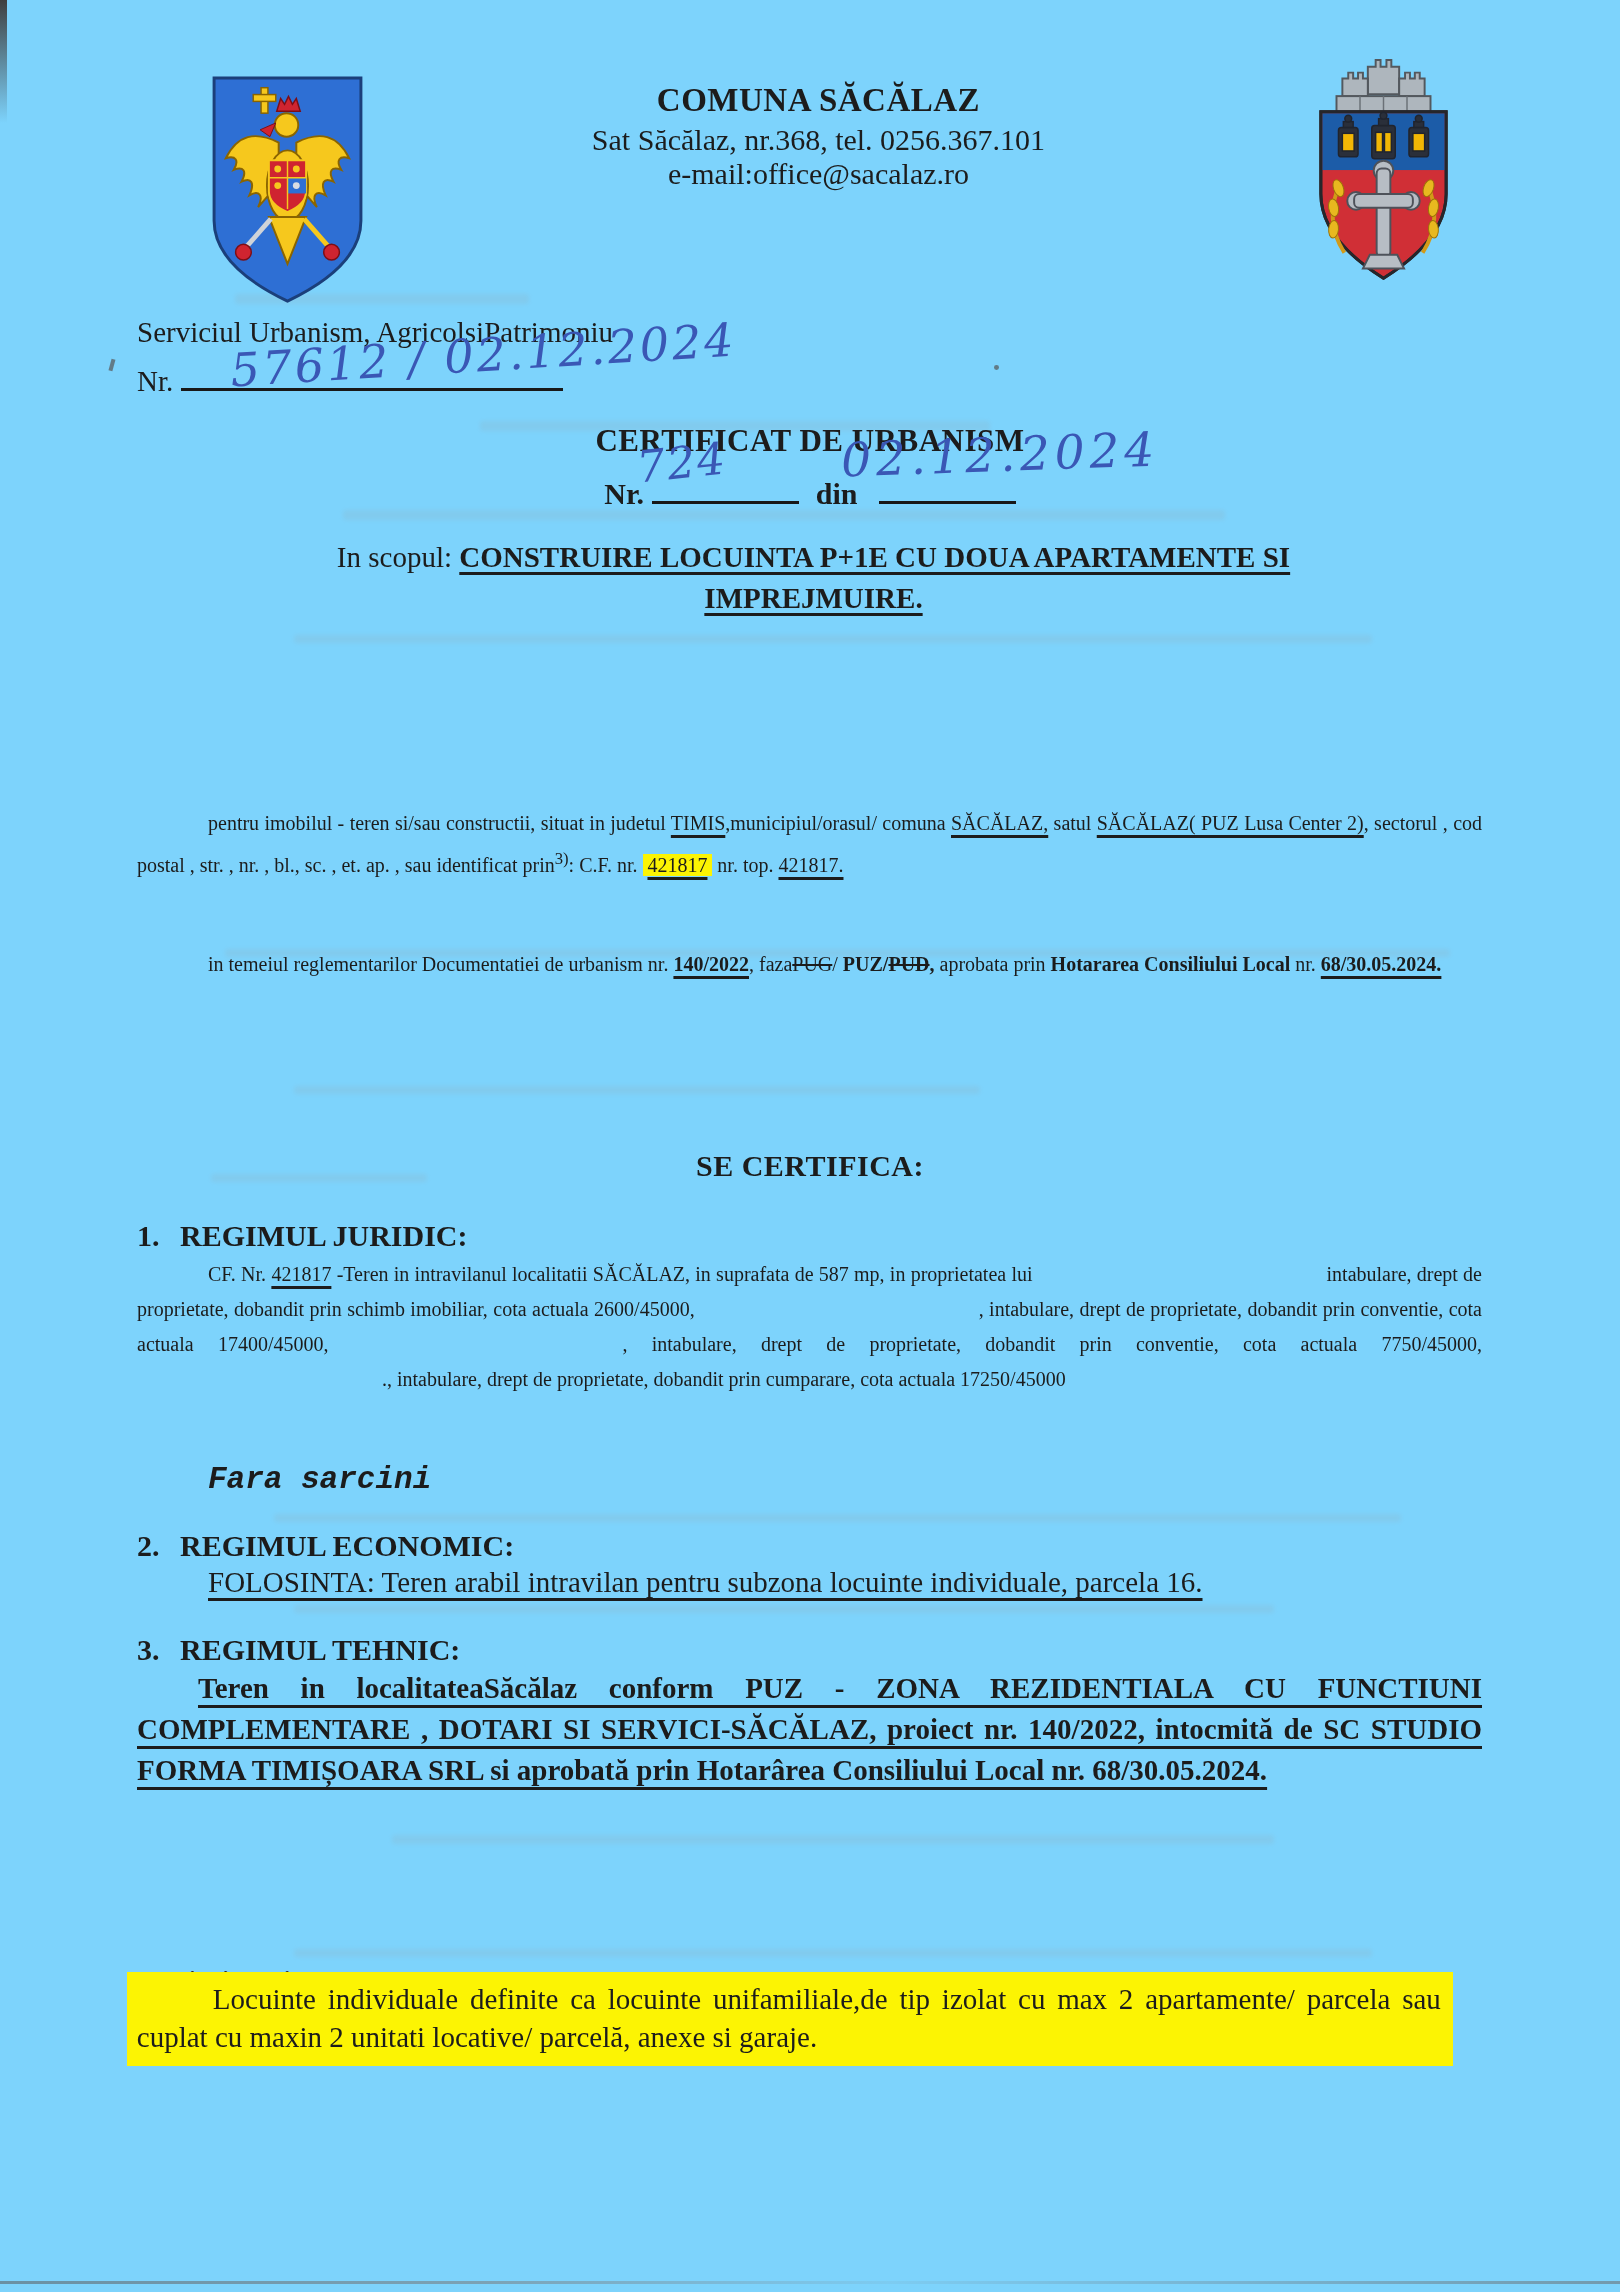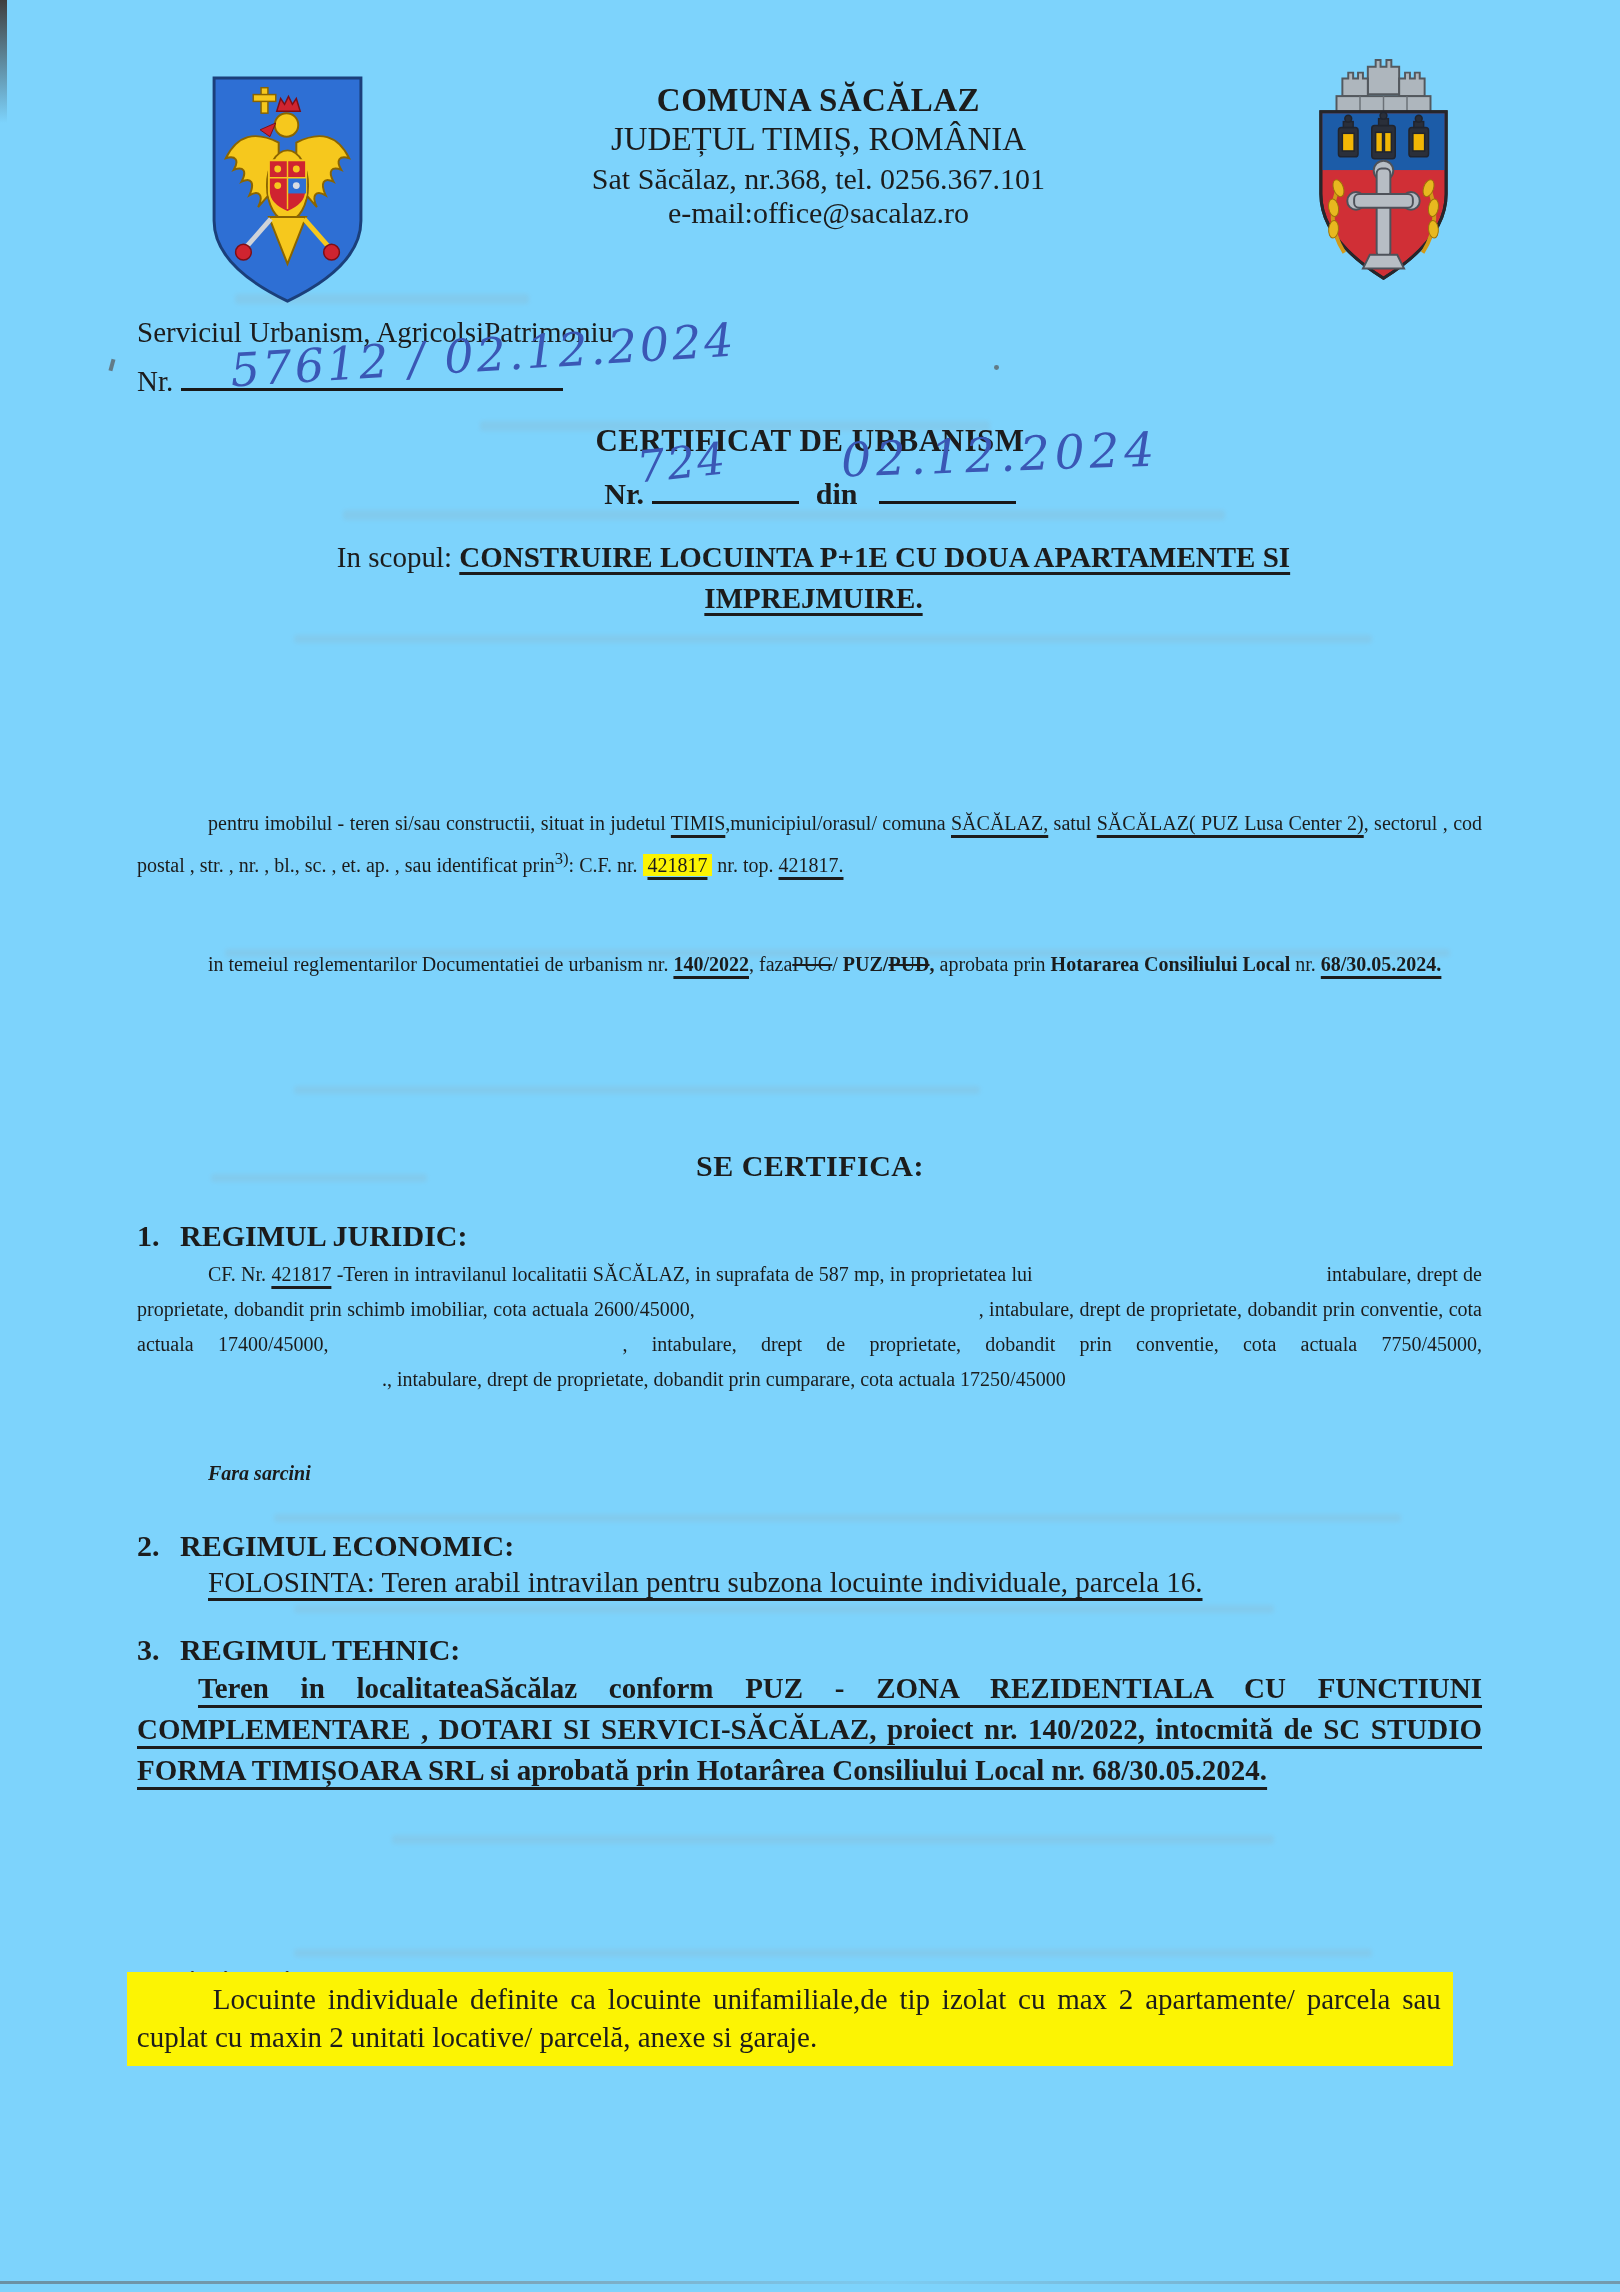--- a/index.html
+++ b/index.html
@@ -41,21 +41,21 @@
   .u{text-decoration:underline;text-underline-offset:4.9px;text-decoration-thickness:2.5px;}
   .st{text-decoration:line-through;}
   .hl{background:#fcf403;padding:0 4.9px;}
   .gap{display:inline-block;}
 
   .certify{left:0;top:1149px;width:1620px;text-align:center;font-size:30px;font-weight:bold;letter-spacing:0.5px;}
 
   .sec-heading{left:137px;font-size:30px;font-weight:bold;}
   .sec-num{display:inline-block;width:43px;}
 
-  .fara{left:208px;top:1462px;font-size:20px;font-weight:bold;font-style:italic;}
+  .fara{left:208px;top:1462px;font-size:31px;font-weight:bold;font-style:italic;font-family:Liberation Mono, monospace;}
   .folosinta{left:208px;top:1566px;font-size:29px;text-decoration:underline;text-underline-offset:5.9px;text-decoration-thickness:2.5px;}
   .tehnic{top:1668px;font-weight:bold;text-decoration:underline;text-underline-offset:6.9px;text-decoration-thickness:2.9px;font-size:29px;line-height:41px;text-indent:61px;}
 
   .funct-heading{left:137px;top:1935px;font-size:24px;font-weight:bold;text-decoration:underline;text-decoration-thickness:2.9px;text-underline-offset:4.9px;margin-top:31px;}
   .highlight-block{left:127px;top:1972px;width:1304px;background:#fcf403;font-size:29px;line-height:38px;padding:7.8px 11.8px 9.8px 9.8px;text-indent:76px;text-align:justify;}
 
   
   .smudge{position:absolute;background:#9aa0a4;opacity:.16;filter:blur(2px);border-radius:2.9px;height:9.8px;}
   .edge-strip{left:0;top:0;width:6.9px;height:123px;background:linear-gradient(180deg,#3f3f3f,rgba(90,90,90,0));}
   .bottom-line{left:0;top:2281px;width:1620px;height:2.9px;opacity:.55;
@@ -166,21 +166,20 @@
         <circle cx="104" cy="149" r="9"></circle>
         <rect x="69" y="116" width="14" height="90" rx="5"></rect>
         <rect x="46" y="142" width="60" height="14" rx="5"></rect>
         <path d="M62 204 h28 l7 14 h-42 Z"></path>
       </g>
     </svg>
   </div>
 
   <div class="abs header-center">
     <div class="h-commune">COMUNA SĂCĂLAZ</div>
-    <div class="h-county">JUDEȚUL TIMIȘ,  ROMÂNIA</div>
     <div class="h-address">Sat Săcălaz, nr.368, tel. 0256.367.101</div>
     <div class="h-email">e-mail:office@sacalaz.ro</div>
   </div>
 
   <div class="abs service">
     <div>Serviciul Urbanism, AgricolsiPatrimoniu</div>
     <div class="nr-row">
       <span>Nr.</span>
       <span class="blank-underline" style="width:382px;"></span>
     </div>

